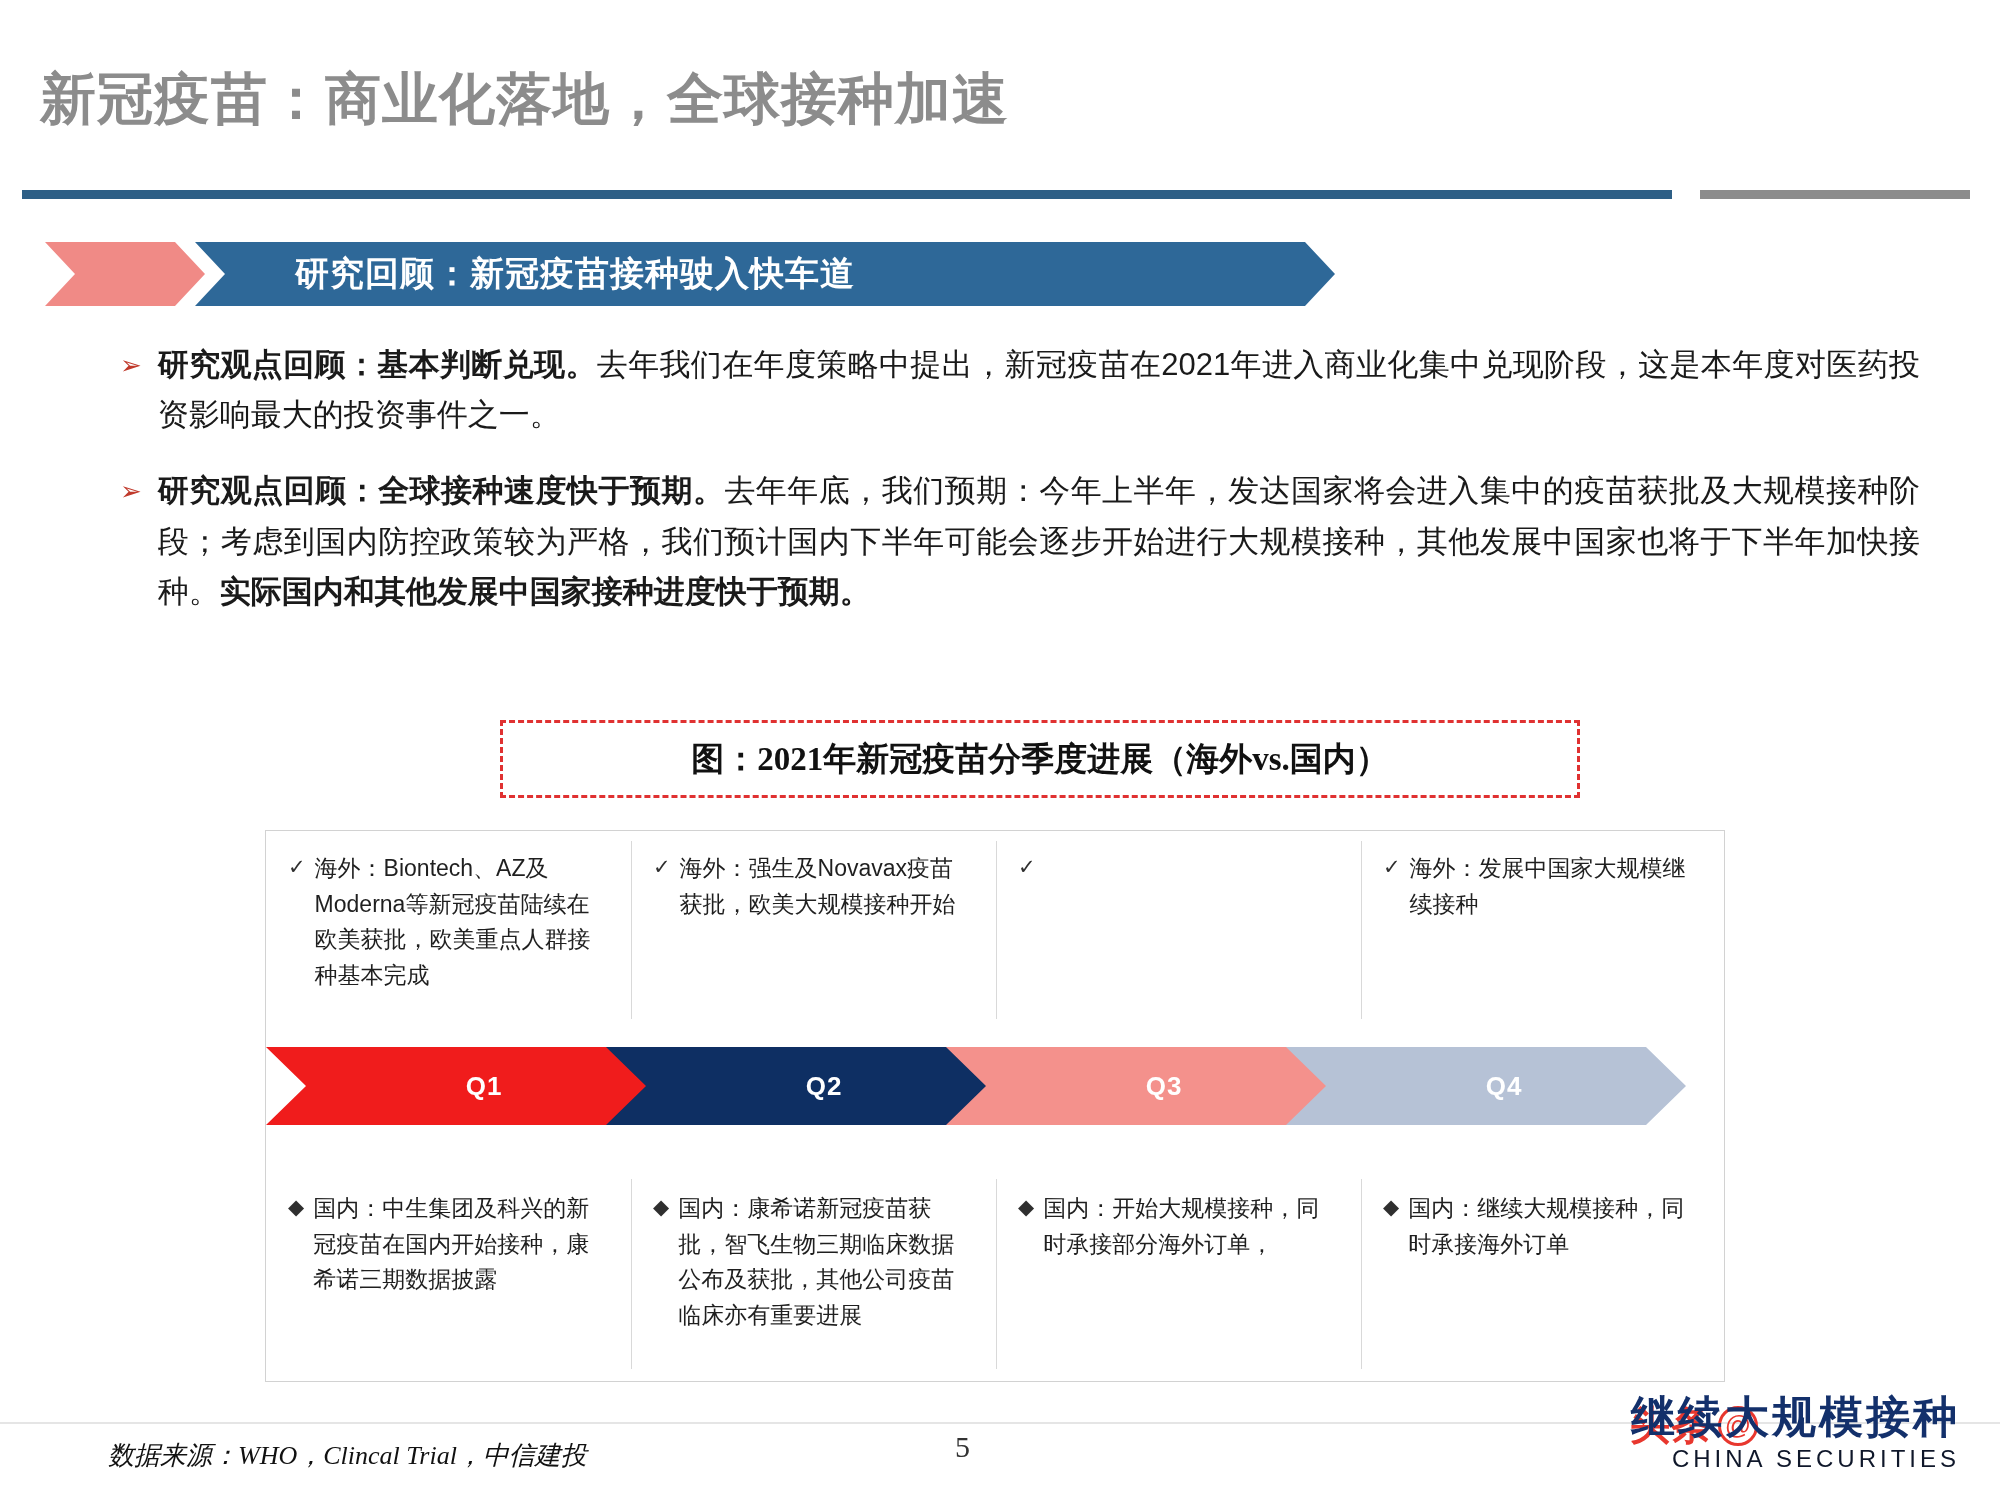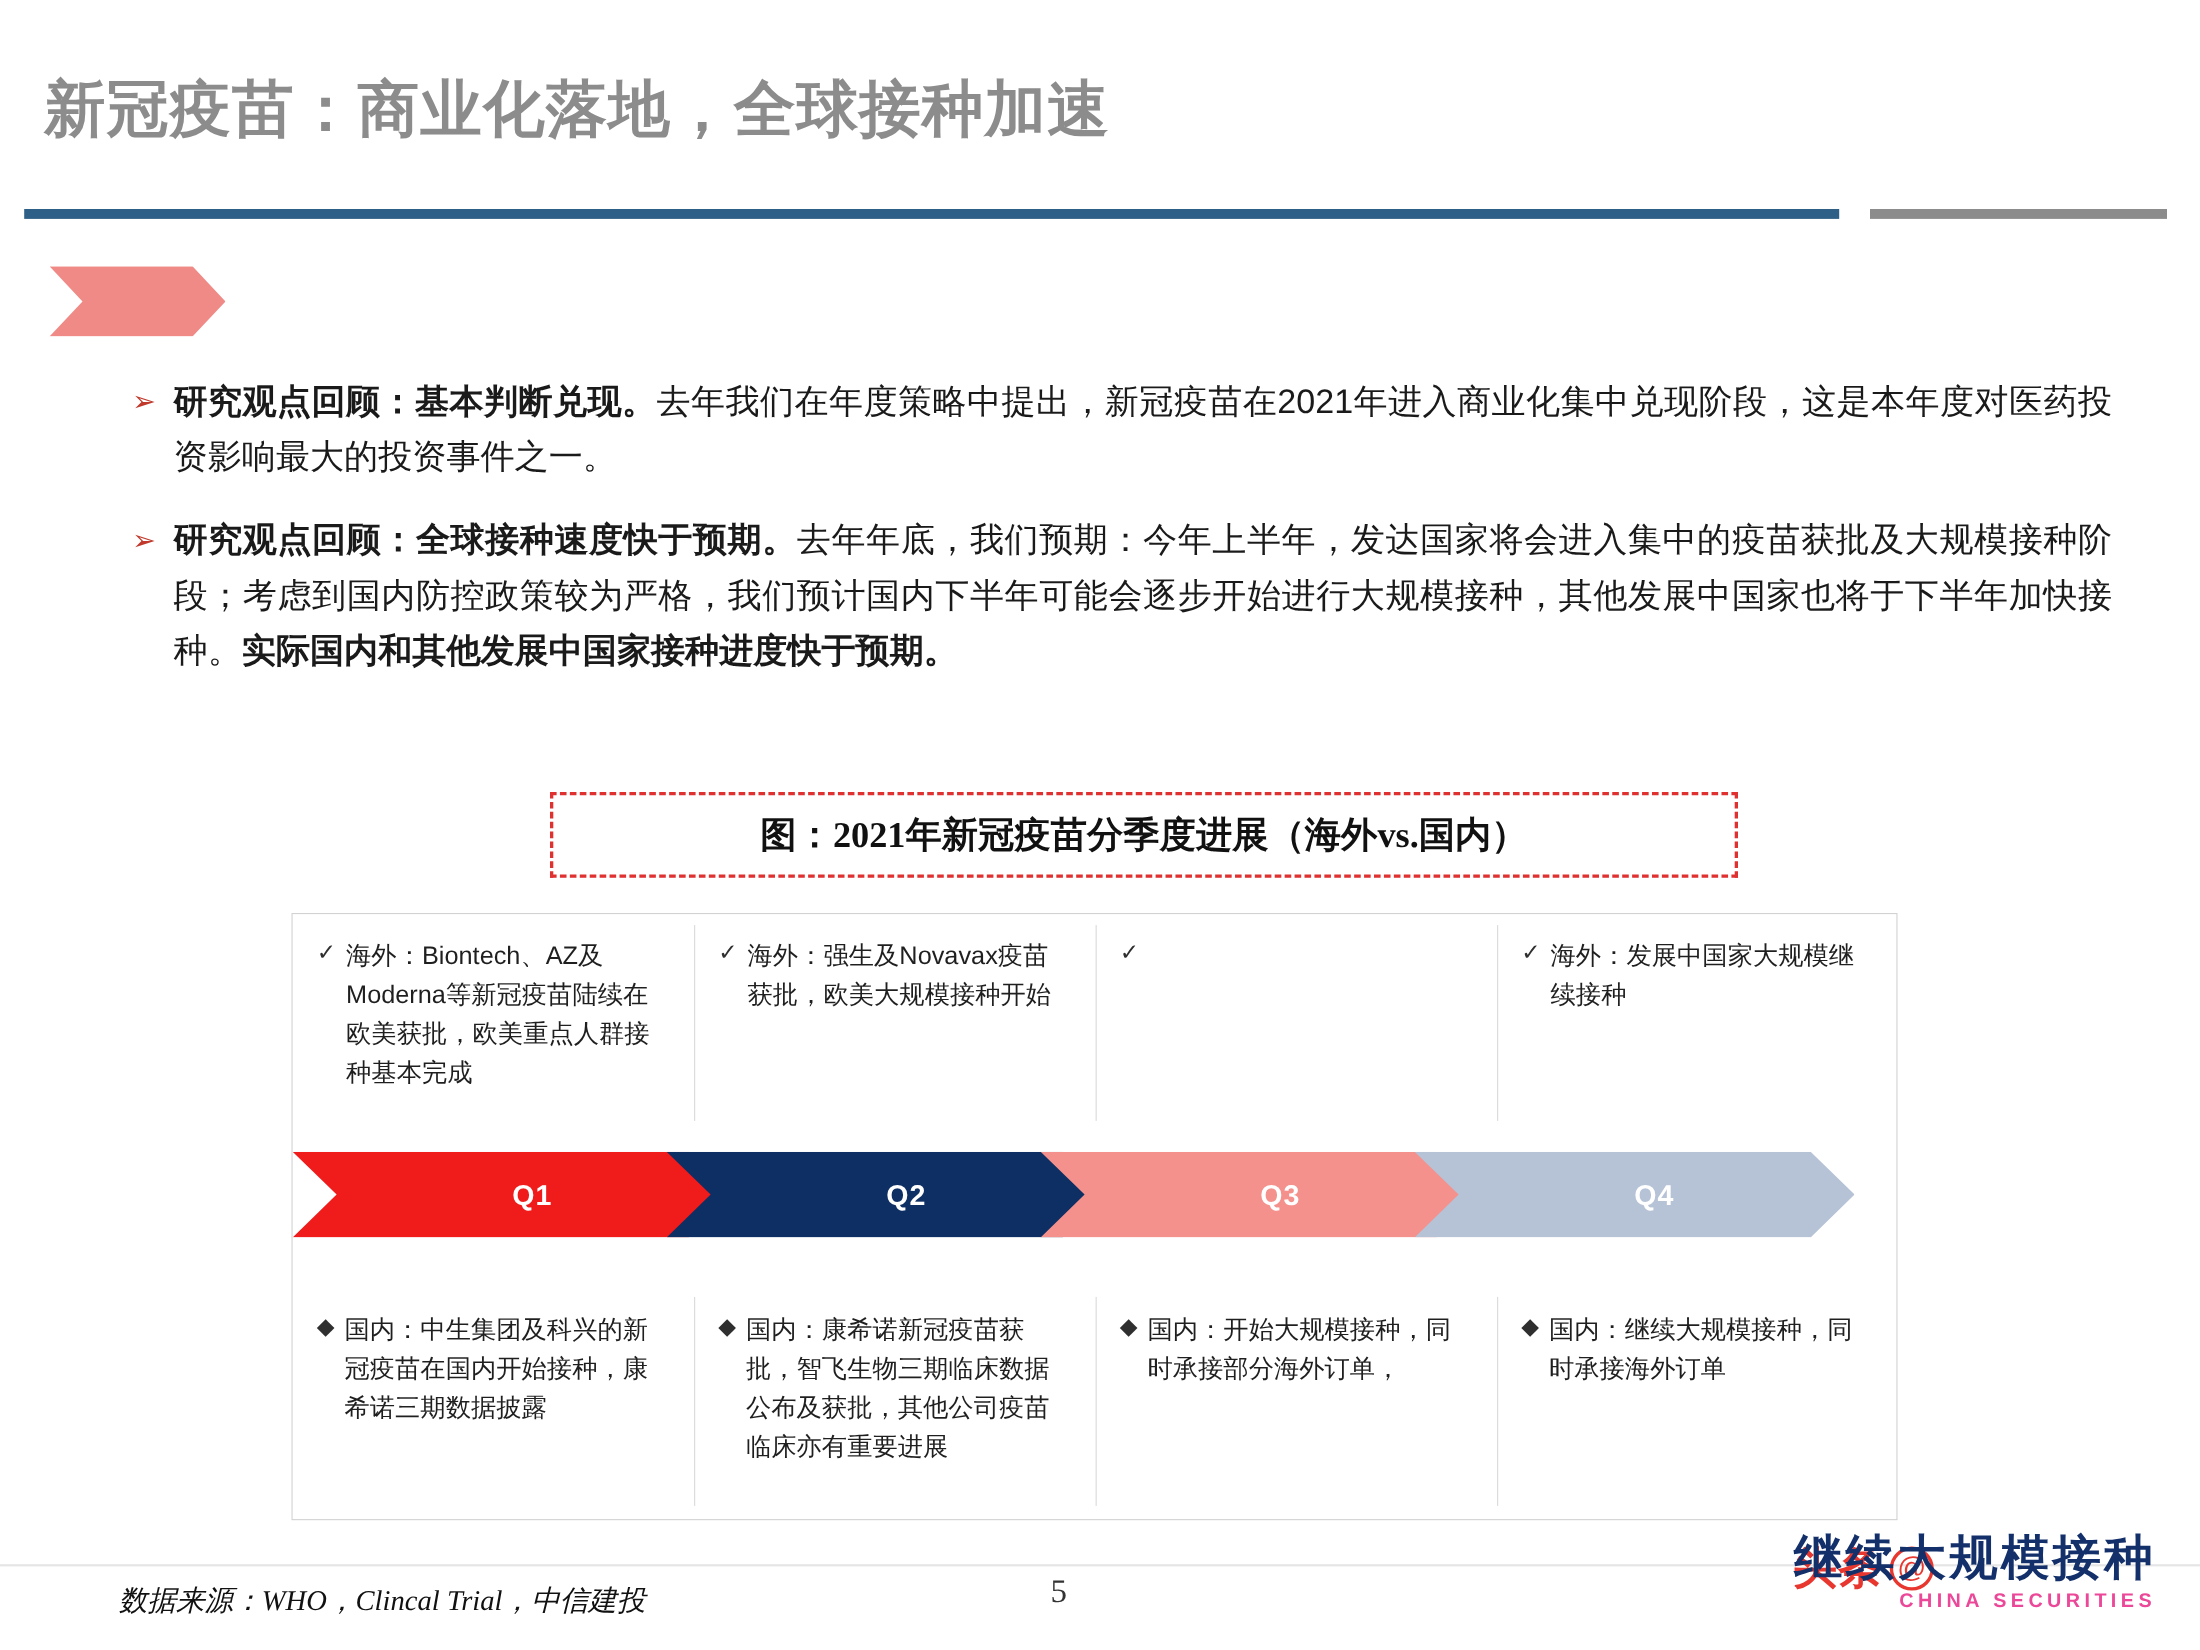--- a/index.html
+++ b/index.html
@@ -250,23 +250,23 @@
     text-align: right;
   }
   .logo-cs .cn {
     font-size: 44px;
     font-weight: bold;
     color: #13306b;
     letter-spacing: 3px;
     line-height: 1;
   }
   .logo-cs .en {
-    font-size: 18px;
-    font-weight: bold;
-    color: #ec4899;
+    font-size: 24px;
+    font-weight: normal;
+    color: #0f172a;
     letter-spacing: 4px;
     margin-top: 6px;
   }
   .logo-tt {
     position: absolute;
     right: 242px;
     top: 1398px;
     display: flex;
     align-items: center;
     text-align: center;
@@ -293,20 +293,23 @@
 </style>
 </head>
 <body>
 
 <div class="slide-title">新冠疫苗：商业化落地，全球接种加速</div>
 <div class="title-rule-main"></div>
 <div class="title-rule-accent"></div>
 
 <div class="banner-wrap">
   <div class="banner-pink"></div>
+  <div class="banner-blue">
+    <span>研究回顾：新冠疫苗接种驶入快车道</span>
+  </div>
 </div>
 
 <div class="bullets">
 
   <div class="bullet-row">
     <div class="bullet-marker">➢</div>
     <div class="bullet-text">
       <b>研究观点回顾：</b><b>基本判断兑现。</b><span>去年我们在年度策略中提出，新冠疫苗在2021年进入商业化集中兑现阶段，这是本年度对医药投资影响最大的投资事件之一。</span>
     </div>
   </div>

